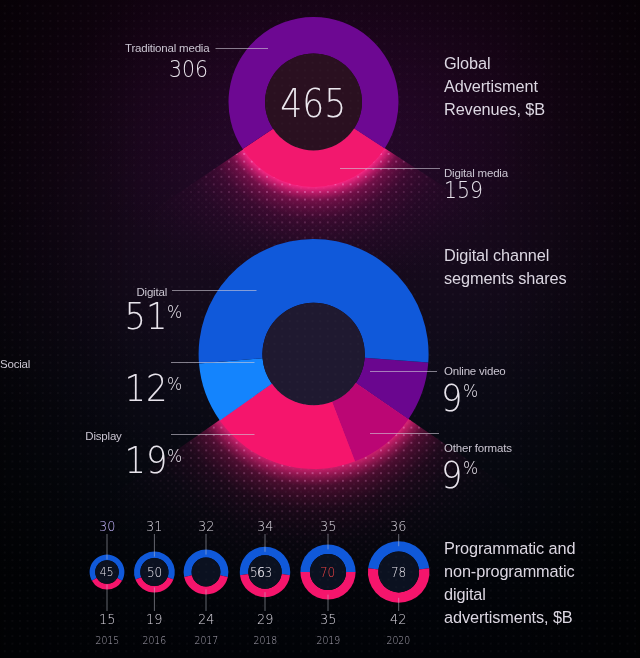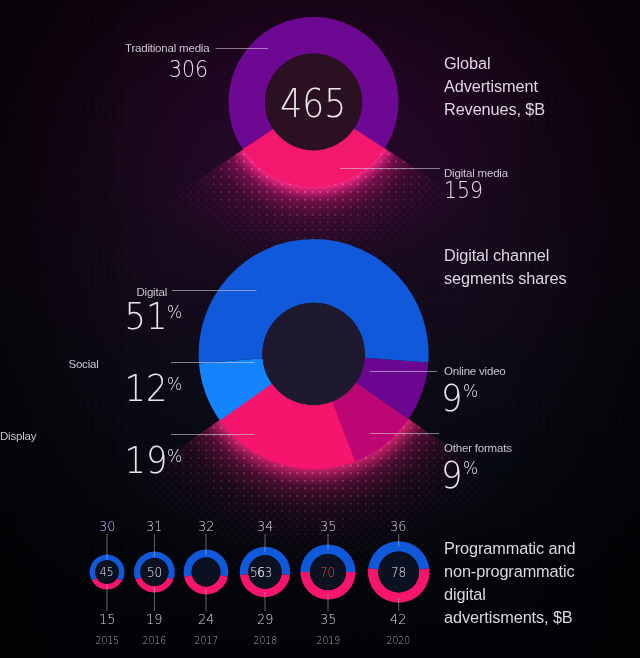--- a/index.html
+++ b/index.html
@@ -202,24 +202,24 @@
         <div>Revenues, $B</div>
       </div>
       <div class="numR numL" style="top:84px;font-size:39px;line-height:39px;color:#ebe7ee;left:253.5px;width:120px;text-align:center;"><span class="nx" style="transform-origin: center top;">465</span></div>
       <div class="lbl title" style="left:444px;top:244px;">
         <div>Digital channel</div>
         <div>segments shares</div>
       </div>
       <div class="lbl cap" style="left:0;width:167px;text-align:right;top:286px;">Digital</div>
       <div class="numR numR2" style="top:297px;font-size:38px;line-height:38px;color:#e7e3eb;left:0;width:167px;text-align:right;"><span class="nx" style="transform-origin: right top;">51</span></div>
       <div class="numR numL" style="top:303px;font-size:18px;line-height:18px;color:#e7e3eb;left:167px;"><span class="nx" style="transform-origin: left top;">%</span></div>
-      <div class="lbl cap" style="left:0;width:167px;text-align:center;top:358px;">Social</div>
+      <div class="lbl cap" style="left:0;width:167px;text-align:left;top:358px;">Social</div>
       <div class="numR numR2" style="top:369px;font-size:38px;line-height:38px;color:#e7e3eb;left:0;width:167px;text-align:right;"><span class="nx" style="transform-origin: right top;">12</span></div>
       <div class="numR numL" style="top:375px;font-size:18px;line-height:18px;color:#e7e3eb;left:167px;"><span class="nx" style="transform-origin: left top;">%</span></div>
-      <div class="lbl cap" style="left:0;width:167px;text-align:left;top:430px;">Display</div>
+      <div class="lbl cap" style="left:0;width:167px;text-align:center;top:430px;padding-left:20px;">Display</div>
       <div class="numR numR2" style="top:441px;font-size:38px;line-height:38px;color:#e7e3eb;left:0;width:167px;text-align:right;"><span class="nx" style="transform-origin: right top;">19</span></div>
       <div class="numR numL" style="top:447px;font-size:18px;line-height:18px;color:#e7e3eb;left:167px;"><span class="nx" style="transform-origin: left top;">%</span></div>
       <div class="lbl cap" style="left:444px;top:365px;">Online video</div>
       <div class="numR numL" style="top:379px;font-size:38px;line-height:38px;color:#e7e3eb;left:441px;"><span class="nx" style="transform-origin: left top;">9</span></div>
       <div class="numR numL" style="top:382px;font-size:18px;line-height:18px;color:#e7e3eb;left:463px;"><span class="nx" style="transform-origin: left top;">%</span></div>
       <div class="lbl cap" style="left:444px;top:442px;">Other formats</div>
       <div class="numR numL" style="top:456px;font-size:38px;line-height:38px;color:#e7e3eb;left:441px;"><span class="nx" style="transform-origin: left top;">9</span></div>
       <div class="numR numL" style="top:459px;font-size:18px;line-height:18px;color:#e7e3eb;left:463px;"><span class="nx" style="transform-origin: left top;">%</span></div>
       <div class="lbl title" style="left:444px;top:537px;">
         <div>Programmatic and</div>

